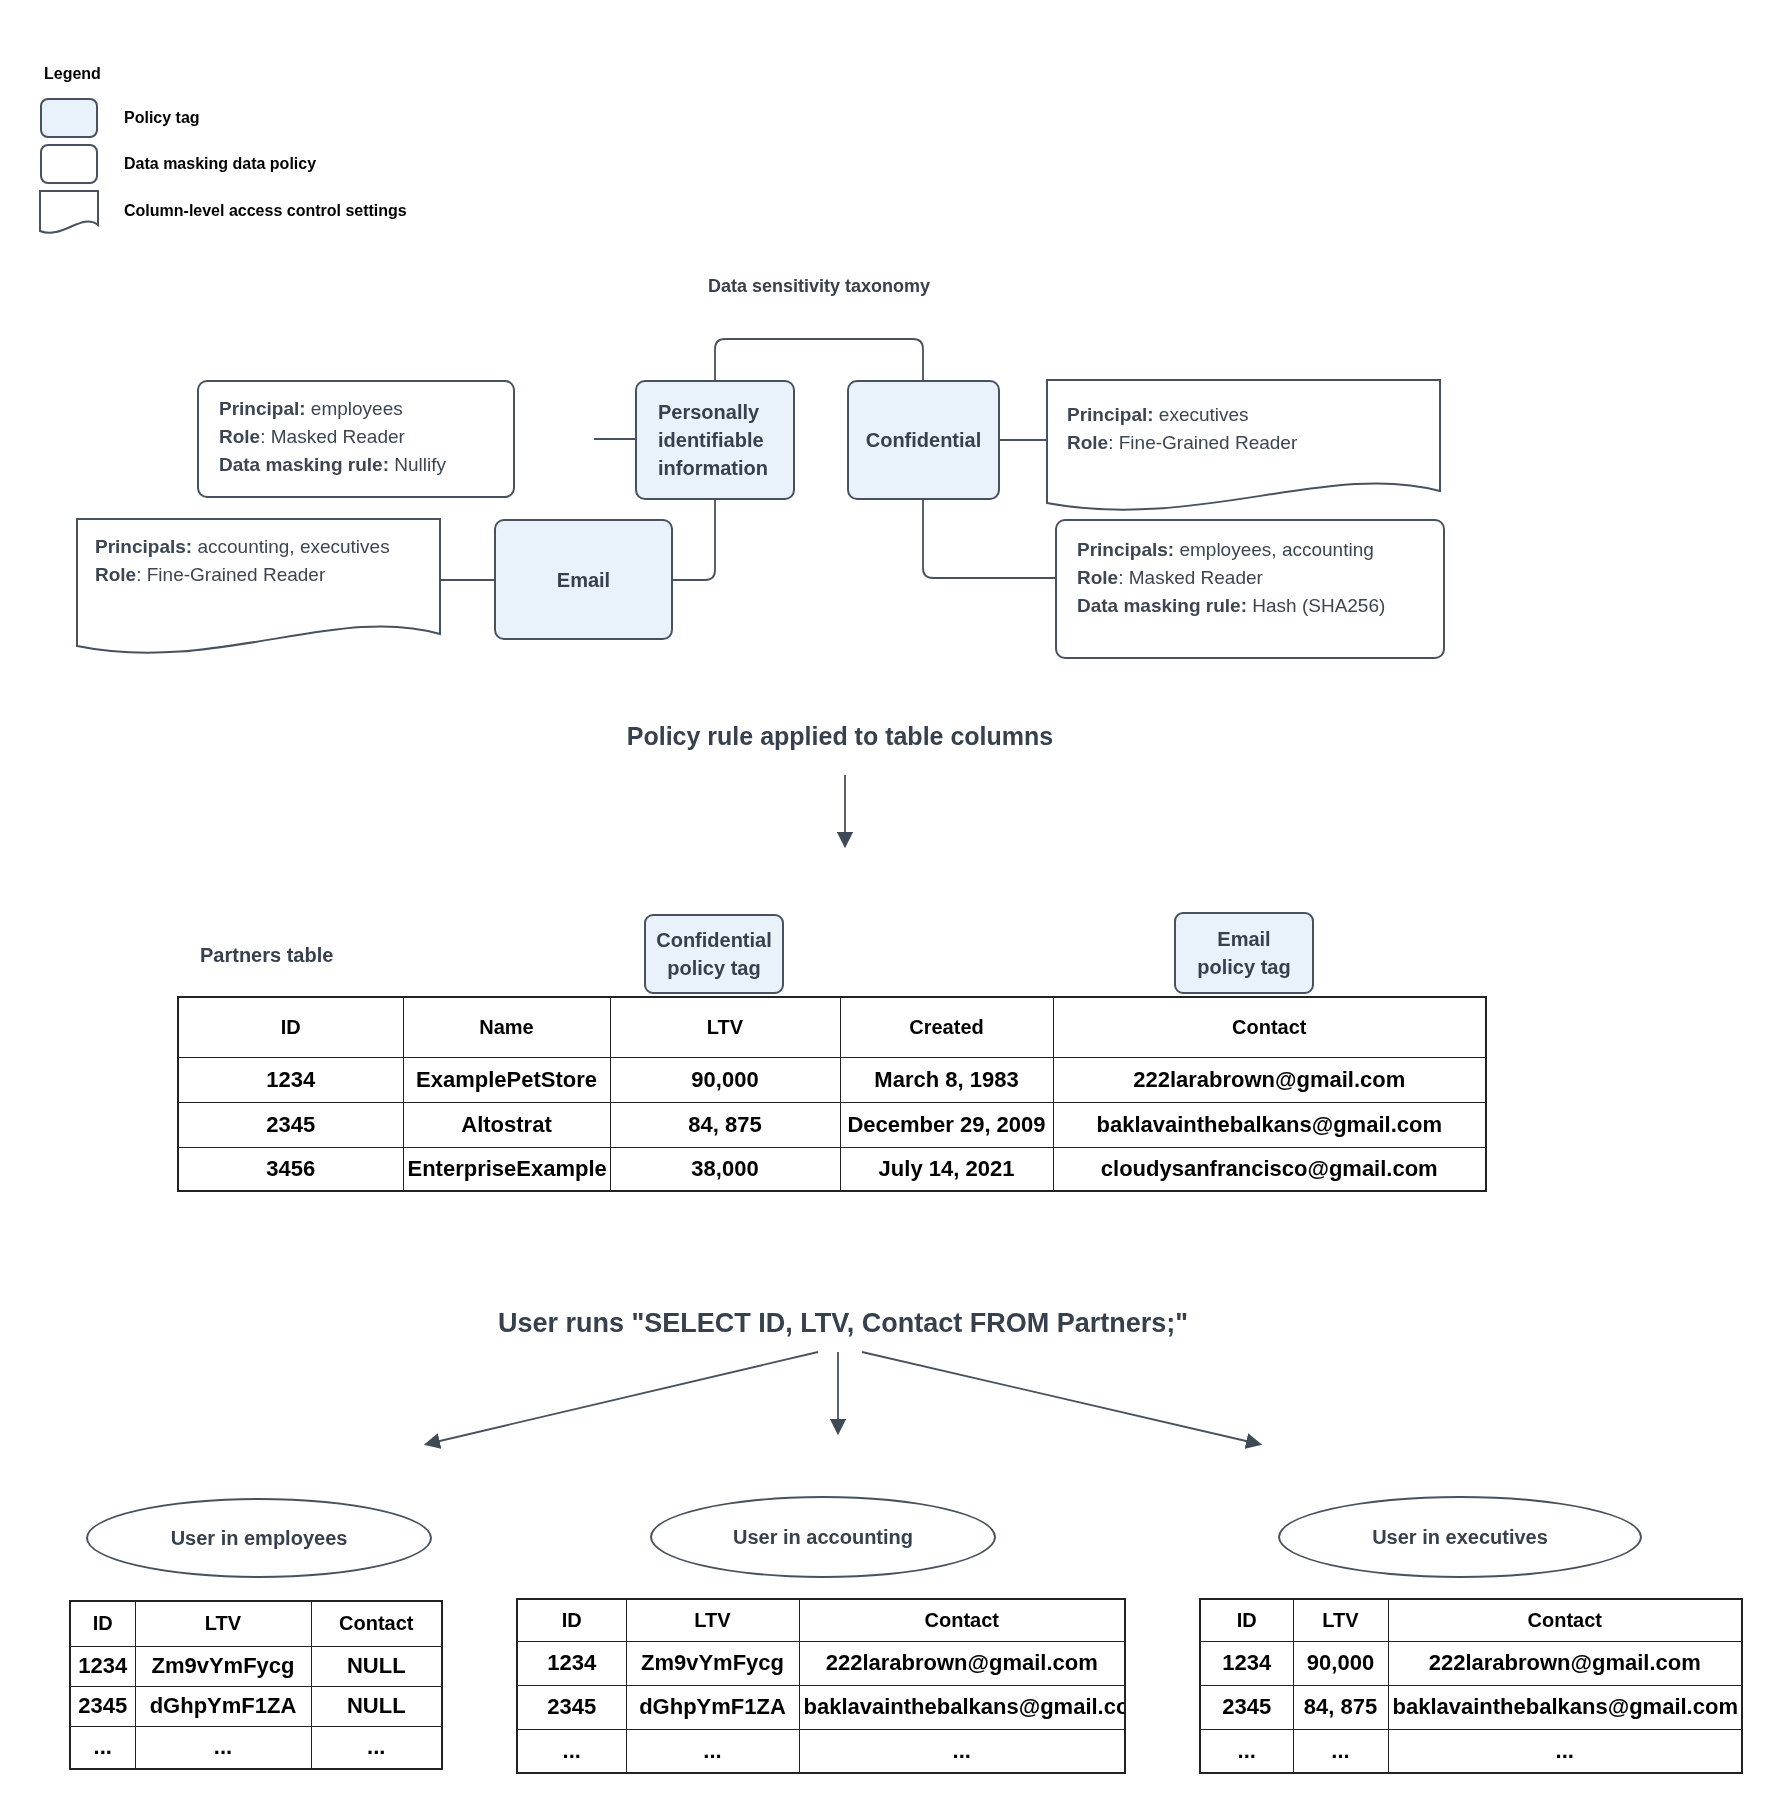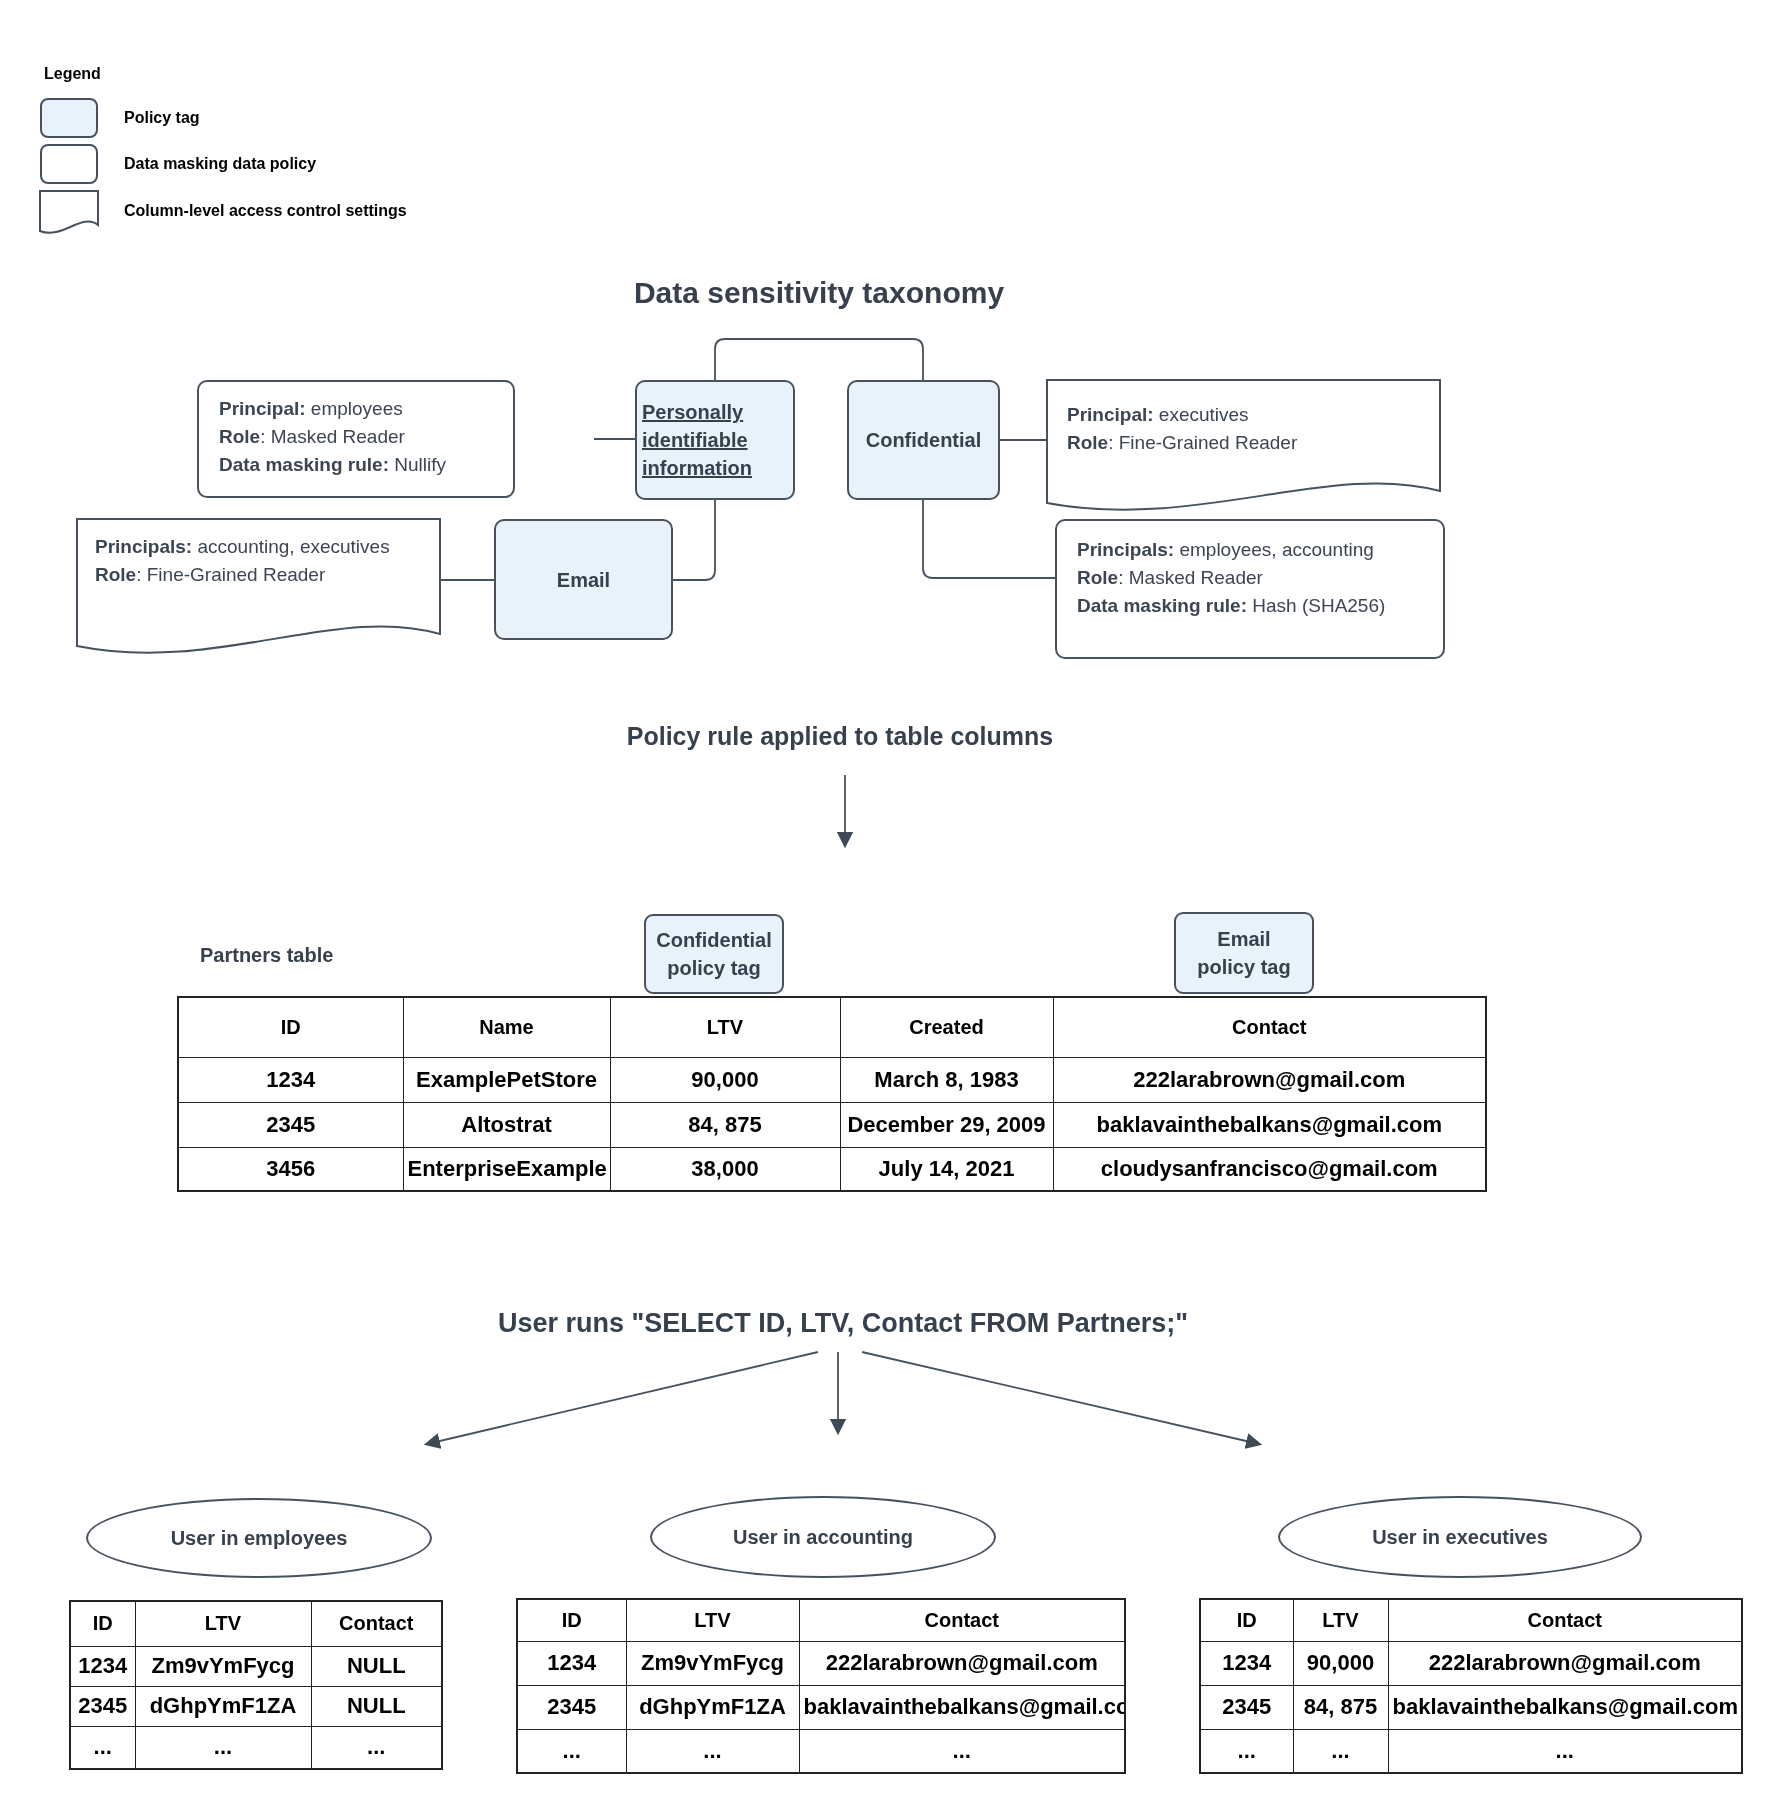--- a/index.html
+++ b/index.html
@@ -5,21 +5,21 @@
   html,body{margin:0;padding:0;background:#ffffff;}
   .canvas{position:relative;width:1778px;height:1812px;background:#ffffff;
           font-family:"Liberation Sans",sans-serif;color:#3c4652;overflow:hidden;}
   .abs{position:absolute;box-sizing:border-box;}
   .layer{position:absolute;left:0;top:0;}
   .docshape{fill:#ffffff;stroke:#47525e;stroke-width:2;}
   .conn{fill:none;stroke:#47525e;stroke-width:1.8;}
   .node{background:#e9f1fb;border:2px solid #47525e;border-radius:10px;
         display:flex;align-items:center;justify-content:center;
         font-weight:bold;font-size:20px;color:#36414d;text-align:center;line-height:28px;}
-  .node-left{justify-content:flex-start;text-align:left;padding-left:5px;text-decoration:underline;}
+  .node-left{justify-content:flex-start;text-align:left;padding-left:21px;}
   .rbox{background:#ffffff;border:2px solid #47525e;border-radius:10px;}
   .pline{font-size:19px;line-height:28px;color:#3c4652;white-space:nowrap;}
   .pline b{color:#3c4652;}
   .title{position:absolute;font-weight:bold;color:#36414d;text-align:center;
          transform:translateX(-50%);white-space:nowrap;}
   .tag{background:#e9f1fb;border:2px solid #47525e;border-radius:9px;
        display:flex;flex-direction:column;align-items:center;justify-content:center;
        font-weight:bold;font-size:20px;line-height:28px;color:#36414d;text-align:center;}
   .ellipse{border:2px solid #47525e;border-radius:50%;background:#ffffff;
            display:flex;align-items:center;justify-content:center;
@@ -63,21 +63,21 @@
     <path class="conn" d="M862,1352 L1259,1444" marker-end="url(#arrow)"></path>
   </svg>
 
   <div class="abs legend-label" style="left:44px;top:60px;">Legend</div>
   <div class="abs swatch blue" style="left:40px;top:98px;width:58px;height:40px;"></div>
   <div class="abs swatch" style="left:40px;top:144px;width:58px;height:40px;"></div>
   <div class="abs legend-label" style="left:124px;top:104px;">Policy tag</div>
   <div class="abs legend-label" style="left:124px;top:150px;">Data masking data policy</div>
   <div class="abs legend-label" style="left:124px;top:197px;">Column-level access control settings</div>
 
-  <div class="title" style="left:819px;top:276px;font-size:30px;">Data sensitivity taxonomy</div>
+  <div class="title" style="left:819px;top:276px;font-size:18px;">Data sensitivity taxonomy</div>
 
   <div class="abs rbox" style="left:197px;top:380px;width:318px;height:118px;padding:13px 8px 0 20px;">
     <div class="pline"><b>Principal:</b><span> employees</span></div>
     <div class="pline"><b>Role</b><span>: Masked Reader</span></div>
     <div class="pline"><b>Data masking rule:</b><span> Nullify</span></div>
   </div>
 
   <div class="abs node node-left" style="left:635px;top:380px;width:160px;height:120px;text-align:left;">Personally identifiable information</div>
 
   <div class="abs node" style="left:847px;top:380px;width:153px;height:120px;">Confidential</div>

